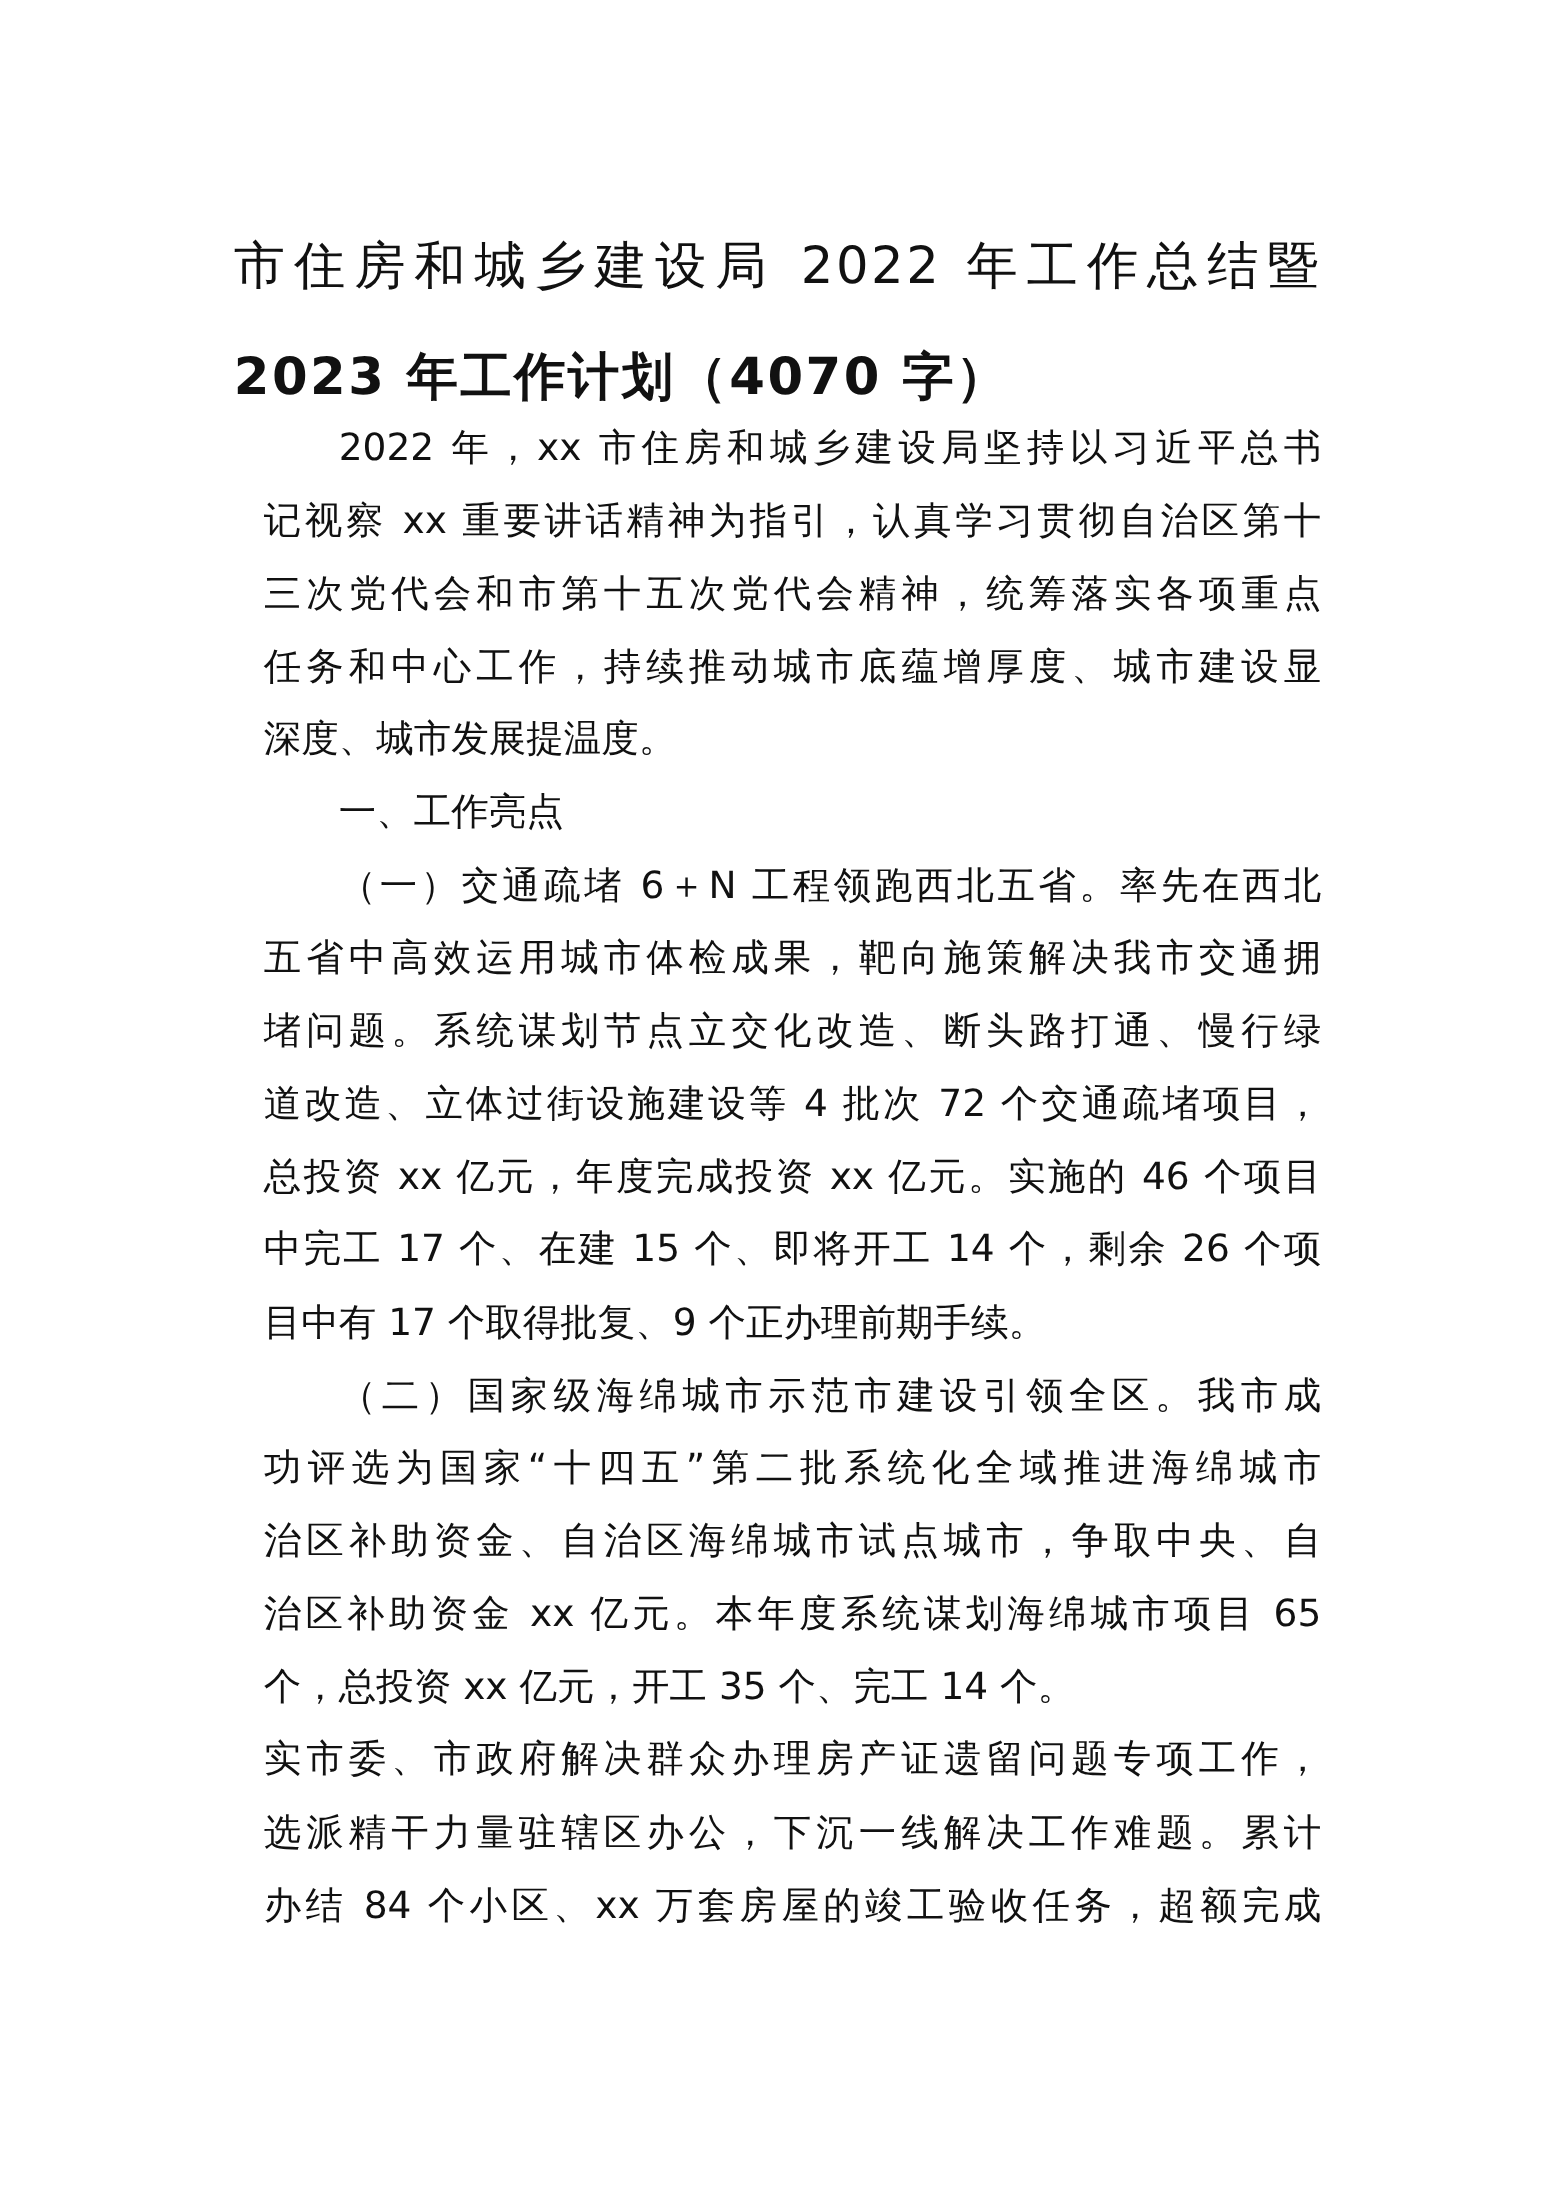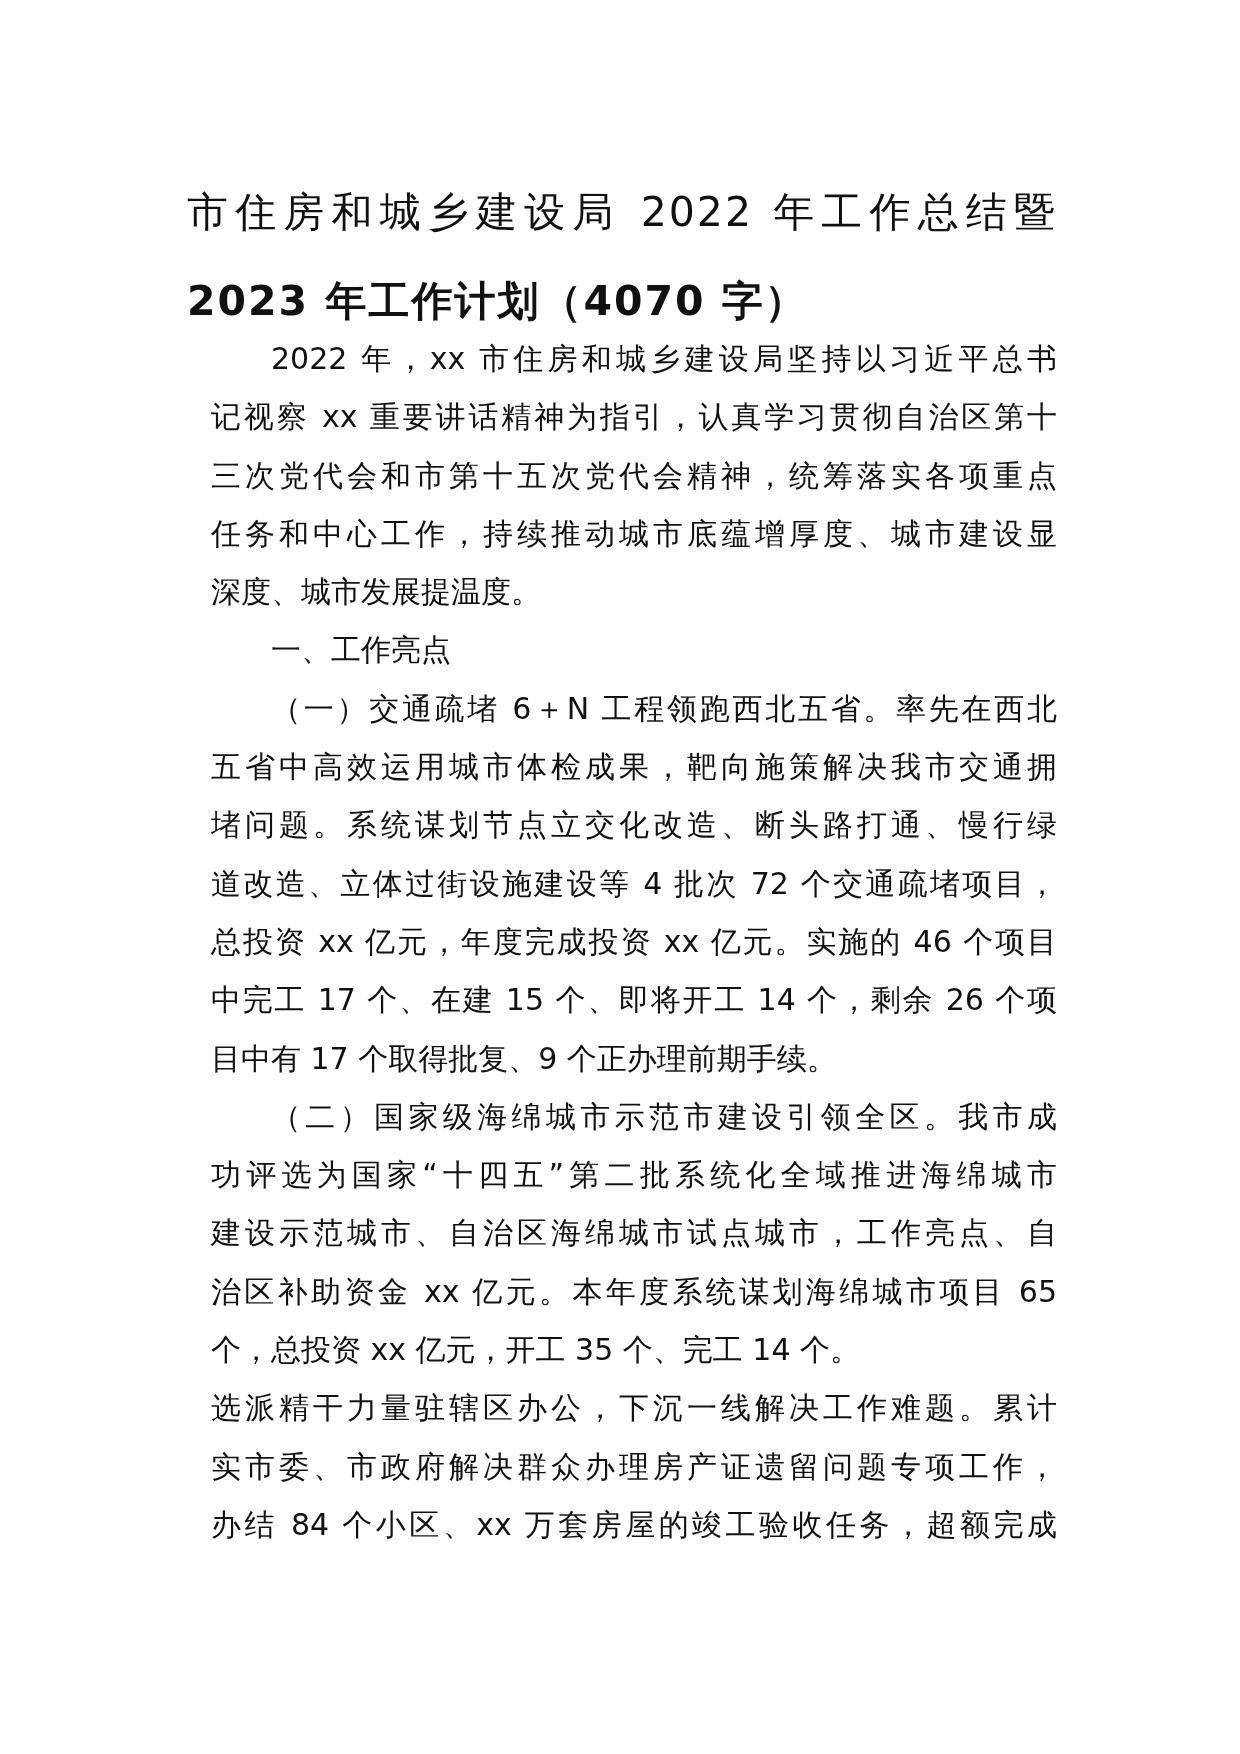--- a/index.html
+++ b/index.html
@@ -44,24 +44,24 @@
       <div class="line">堵问题。系统谋划节点立交化改造、断头路打通、慢行绿</div>
       <div class="line">道改造、立体过街设施建设等 4 批次 72 个交通疏堵项目，</div>
       <div class="line">总投资 xx 亿元，年度完成投资 xx 亿元。实施的 46 个项目</div>
       <div class="line">中完工 17 个、在建 15 个、即将开工 14 个，剩余 26 个项</div>
       <div class="line last">目中有 17 个取得批复、9 个正办理前期手续。</div>
     </div>
 
     <div>
       <div class="line indent">（二）国家级海绵城市示范市建设引领全区。我市成</div>
       <div class="line">功评选为国家“十四五”第二批系统化全域推进海绵城市</div>
-      <div class="line">建设示范城市、自治区海绵城市试点城市，工作亮点、自</div>
+      <div class="line">治区补助资金、自治区海绵城市试点城市，争取中央、自</div>
       <div class="line">治区补助资金 xx 亿元。本年度系统谋划海绵城市项目 65</div>
       <div class="line last">个，总投资 xx 亿元，开工 35 个、完工 14 个。</div>
     </div>
 
     <div>
+      <div class="line">实市委、市政府解决群众办理房产证遗留问题专项工作，</div>
       <div class="line">选派精干力量驻辖区办公，下沉一线解决工作难题。累计</div>
-      <div class="line">实市委、市政府解决群众办理房产证遗留问题专项工作，</div>
       <div class="line">办结 84 个小区、xx 万套房屋的竣工验收任务，超额完成</div>
     </div>
   </div>
 </div>
 
 </body></html>

